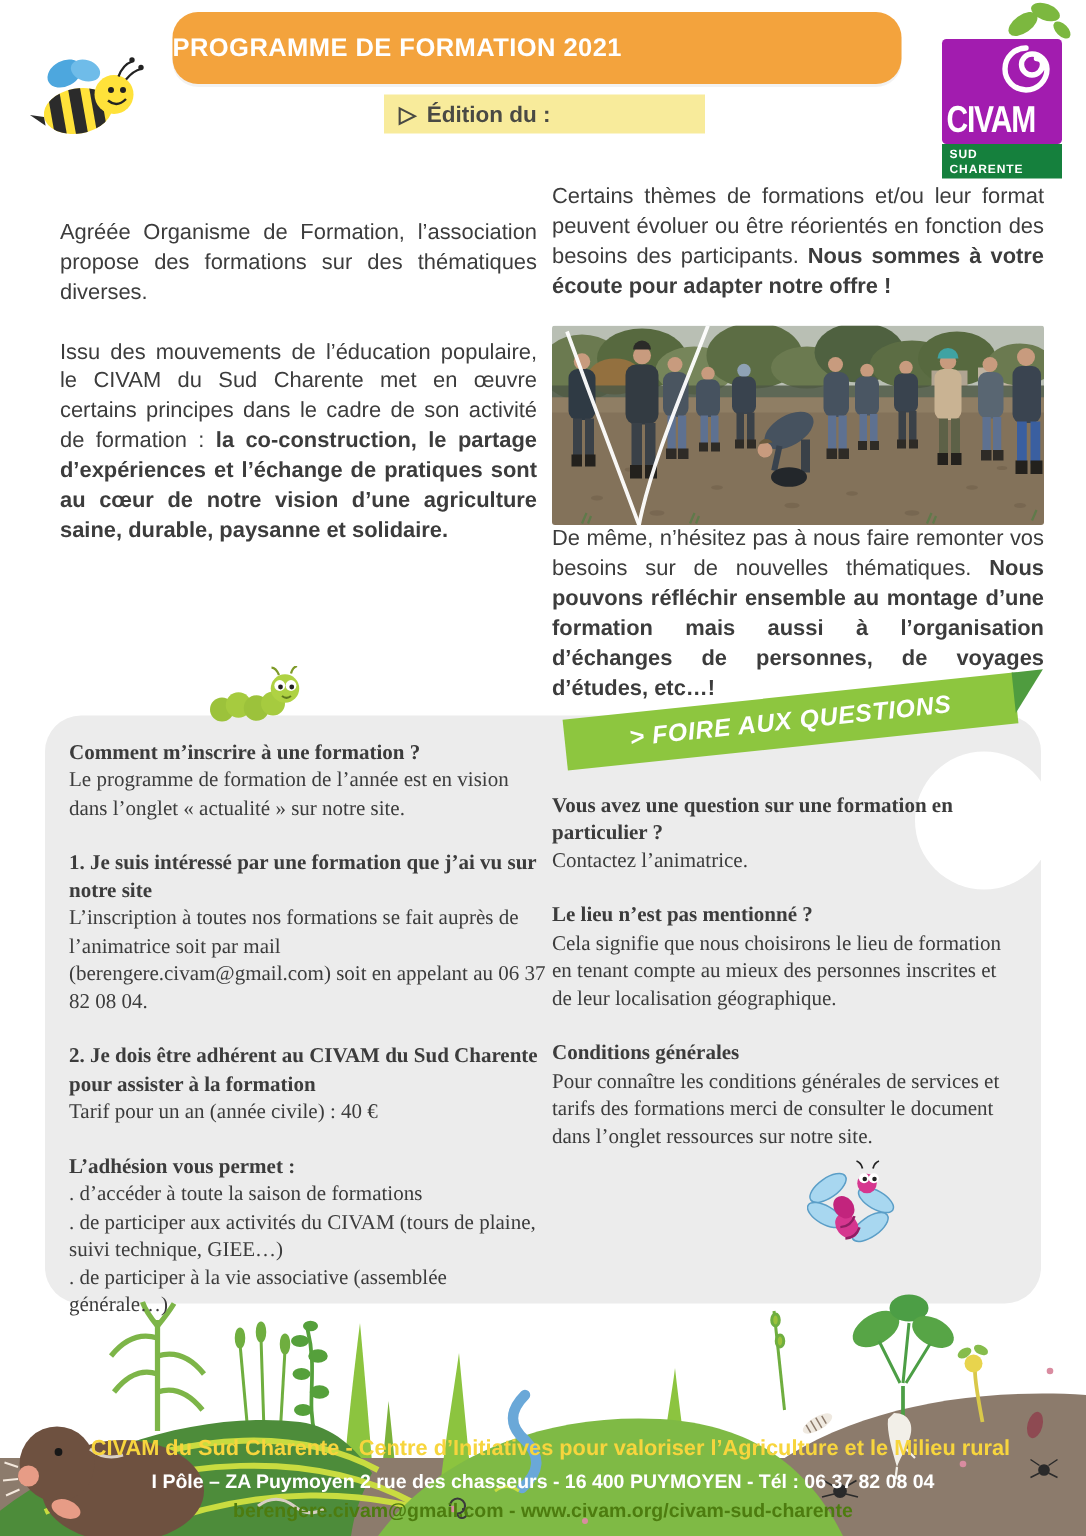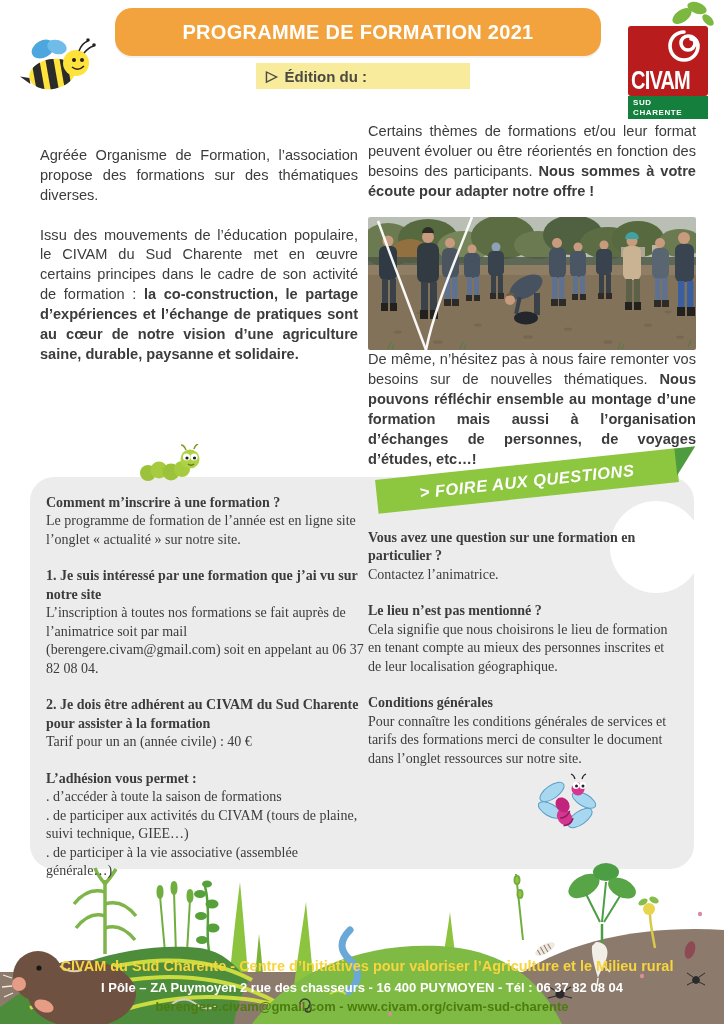--- a/index.html
+++ b/index.html
@@ -6,36 +6,36 @@
   html,body { background:#888; }
   .page {
     position:relative; width:724px; height:1024px; margin:0 auto;
     background:#ffffff; overflow:hidden;
     font-family:"Liberation Sans", sans-serif; color:#3c3c3c;
   }
   
   .title-banner {
     position:absolute; left:115px; top:8px; width:486px; height:48px;
     background:#F3A33D; border-radius:17px;
-    display:flex; align-items:center; justify-content:center;
-    color:#fff; font-size:20px; font-weight:bold; letter-spacing:.3px;
+    display:flex; align-items:center; 
+    color:#fff; font-size:17px; font-weight:bold; letter-spacing:.3px;
     box-shadow:0 2px 0 rgba(0,0,0,.05);
   }
   .edition-band {
     position:absolute; left:256px; top:63px; width:214px; height:26px;
     background:#F8EB9B; display:flex; align-items:center; gap:7px;
     padding-left:10px; font-size:15px; font-weight:bold; color:#4a4a44;
   }
   .bee { position:absolute; left:16px; top:34px; width:82px; height:64px; }
   
   .logo { position:absolute; left:628px; top:2px; width:80px; height:117px; }
   .logo-leaves { position:absolute; top:-2px; right:-8px; width:50px; height:30px; }
   .logo-green {
     position:absolute; top:24px; left:0; width:80px; height:70px;
-    background:#b91c1c; border-radius:3px;
+    background:#a21caf; border-radius:3px;
   }
   .logo-spiral { position:absolute; top:3px; right:7px; width:34px; height:34px; }
   .logo-word {
     position:absolute; bottom:1px; left:3px; color:#fff; font-weight:bold;
     font-size:25px; letter-spacing:-1px; transform:scaleX(.8); transform-origin:left bottom;
     white-space:nowrap;
   }
   .logo-orange {
     position:absolute; top:94px; left:0; width:80px; height:23px;
     background:#15803d; color:#fff; font-size:8px; font-weight:bold;
@@ -320,21 +320,21 @@
     <path d="M50,20 q3,2.4 6,0" stroke="#5F7A1E" stroke-width="1.4" fill="none"></path>
   </svg>
 
   <div class="faq-ribbon">
     <span>&gt; FOIRE AUX QUESTIONS</span>
     <span class="ribbon-fold"></span>
   </div>
 
   <div class="faq-col" id="faq-left">
     <p class="qt">Comment m’inscrire  à une formation ?</p>
-    <p>Le programme de formation de l’année est en ligne site l’onglet « actualité » sur notre site.</p>
+    <p>Le programme de formation de l’année est en vision dans l’onglet « actualité » sur notre site.</p>
     <p class="qt sp">1. Je suis intéressé par une formation que j’ai vu sur notre site</p>
     <p>L’inscription à toutes nos formations se fait auprès de l’animatrice soit par mail (berengere.civam@gmail.com) soit  en appelant au 06 37 82 08 04.</p>
     <p class="qt sp">2. Je dois être adhérent au CIVAM du Sud Charente pour assister à la formation</p>
     <p>Tarif pour un an (année civile) : 40 €</p>
     <p class="qt sp">L’adhésion vous permet :</p>
     <p>. d’accéder à toute la saison de formations</p>
     <p>. de participer aux activités du CIVAM (tours de plaine, suivi technique, GIEE…)</p>
     <p>. de participer à la vie associative (assemblée générale…)</p>
   </div>
 

